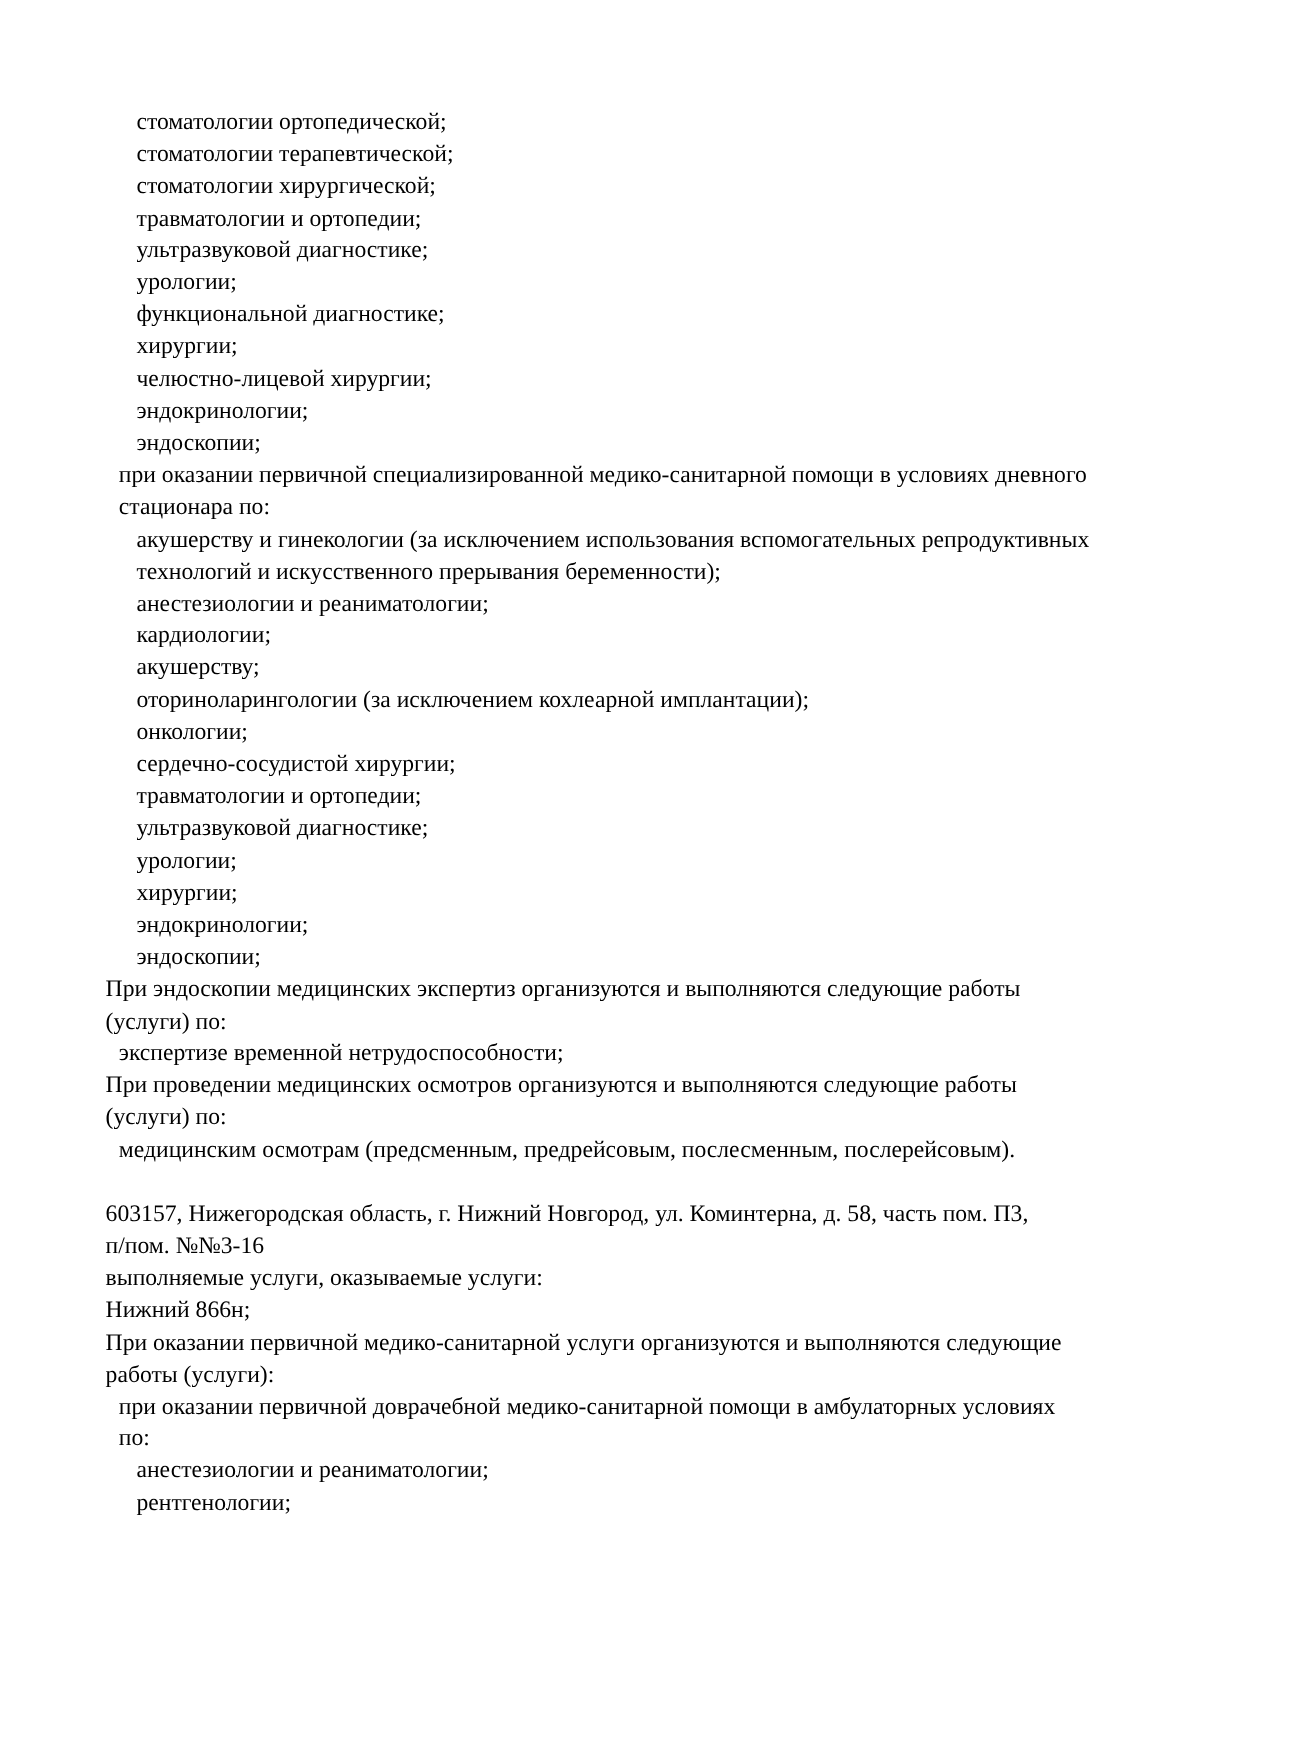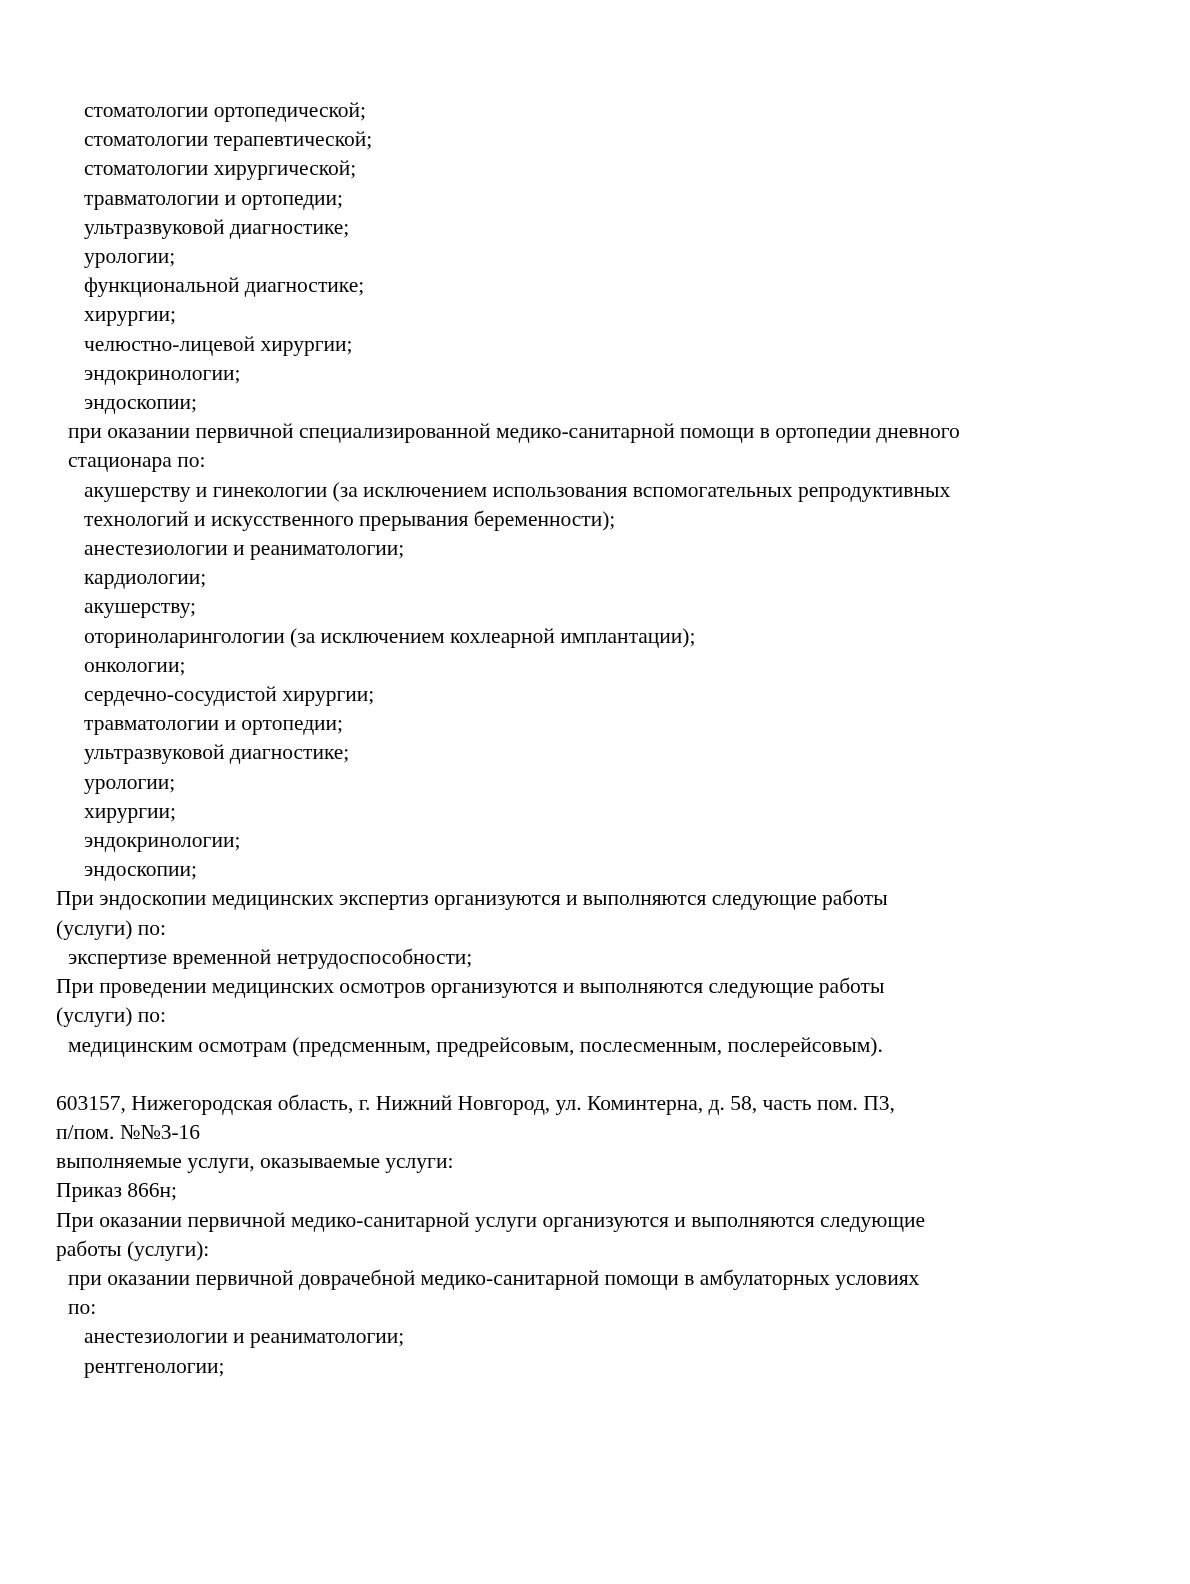--- a/index.html
+++ b/index.html
@@ -6,21 +6,21 @@
     margin: 0;
     padding: 0;
     background: #ffffff;
   }
   .page {
     width: 1190px;
     height: 1584px;
     background: #ffffff;
     position: relative;
     box-sizing: border-box;
-    padding: 96px 118px 0 56px;
+    padding: 96px 118px 0 96px;
     font-family: "Liberation Serif", "DejaVu Serif", serif;
     color: #000000;
     font-size: 21.5px;
     line-height: 29.2px;
   }
   .doc-body {
     width: 940px;
   }
   p {
     margin: 0;
@@ -42,21 +42,21 @@
       <p class="indent-1">стоматологии терапевтической;</p>
       <p class="indent-1">стоматологии хирургической;</p>
       <p class="indent-1">травматологии и ортопедии;</p>
       <p class="indent-1">ультразвуковой диагностике;</p>
       <p class="indent-1">урологии;</p>
       <p class="indent-1">функциональной диагностике;</p>
       <p class="indent-1">хирургии;</p>
       <p class="indent-1">челюстно-лицевой хирургии;</p>
       <p class="indent-1">эндокринологии;</p>
       <p class="indent-1">эндоскопии;</p>
-      <p class="indent-2">при оказании первичной специализированной медико-санитарной помощи в ортопедии дневного
+      <p class="indent-2">при оказании первичной специализированной медико-санитарной помощи в условиях дневного
 стационара по:</p>
       <p class="indent-1">акушерству и гинекологии (за исключением использования вспомогательных репродуктивных
 технологий и искусственного прерывания беременности);</p>
       <p class="indent-1">анестезиологии и реаниматологии;</p>
       <p class="indent-1">кардиологии;</p>
       <p class="indent-1">акушерству;</p>
       <p class="indent-1">оториноларингологии (за исключением кохлеарной имплантации);</p>
       <p class="indent-1">онкологии;</p>
       <p class="indent-1">сердечно-сосудистой хирургии;</p>
       <p class="indent-1">травматологии и ортопедии;</p>
@@ -68,21 +68,21 @@
       <p class="flat">При эндоскопии медицинских экспертиз организуются и выполняются следующие работы
 (услуги) по:</p>
       <p class="indent-2">экспертизе временной нетрудоспособности;</p>
       <p class="flat">При проведении медицинских осмотров организуются и выполняются следующие работы
 (услуги) по:</p>
       <p class="indent-2">медицинским осмотрам (предсменным, предрейсовым, послесменным, послерейсовым).</p>
       <p class="blank"></p>
       <p class="flat">603157, Нижегородская область, г. Нижний Новгород, ул. Коминтерна, д. 58, часть пом. П3,
 п/пом. №№3-16</p>
       <p class="flat">выполняемые услуги, оказываемые услуги:</p>
-      <p class="flat">Приказ 866н;</p>
+      <p class="flat">Нижний 866н;</p>
       <p class="flat">При оказании первичной медико-санитарной услуги организуются и выполняются следующие
 работы (услуги):</p>
       <p class="indent-2">при оказании первичной доврачебной медико-санитарной помощи в амбулаторных условиях
 по:</p>
       <p class="indent-1">анестезиологии и реаниматологии;</p>
       <p class="indent-1">рентгенологии;</p>
     </div>
 </div>
 
 </body></html>

